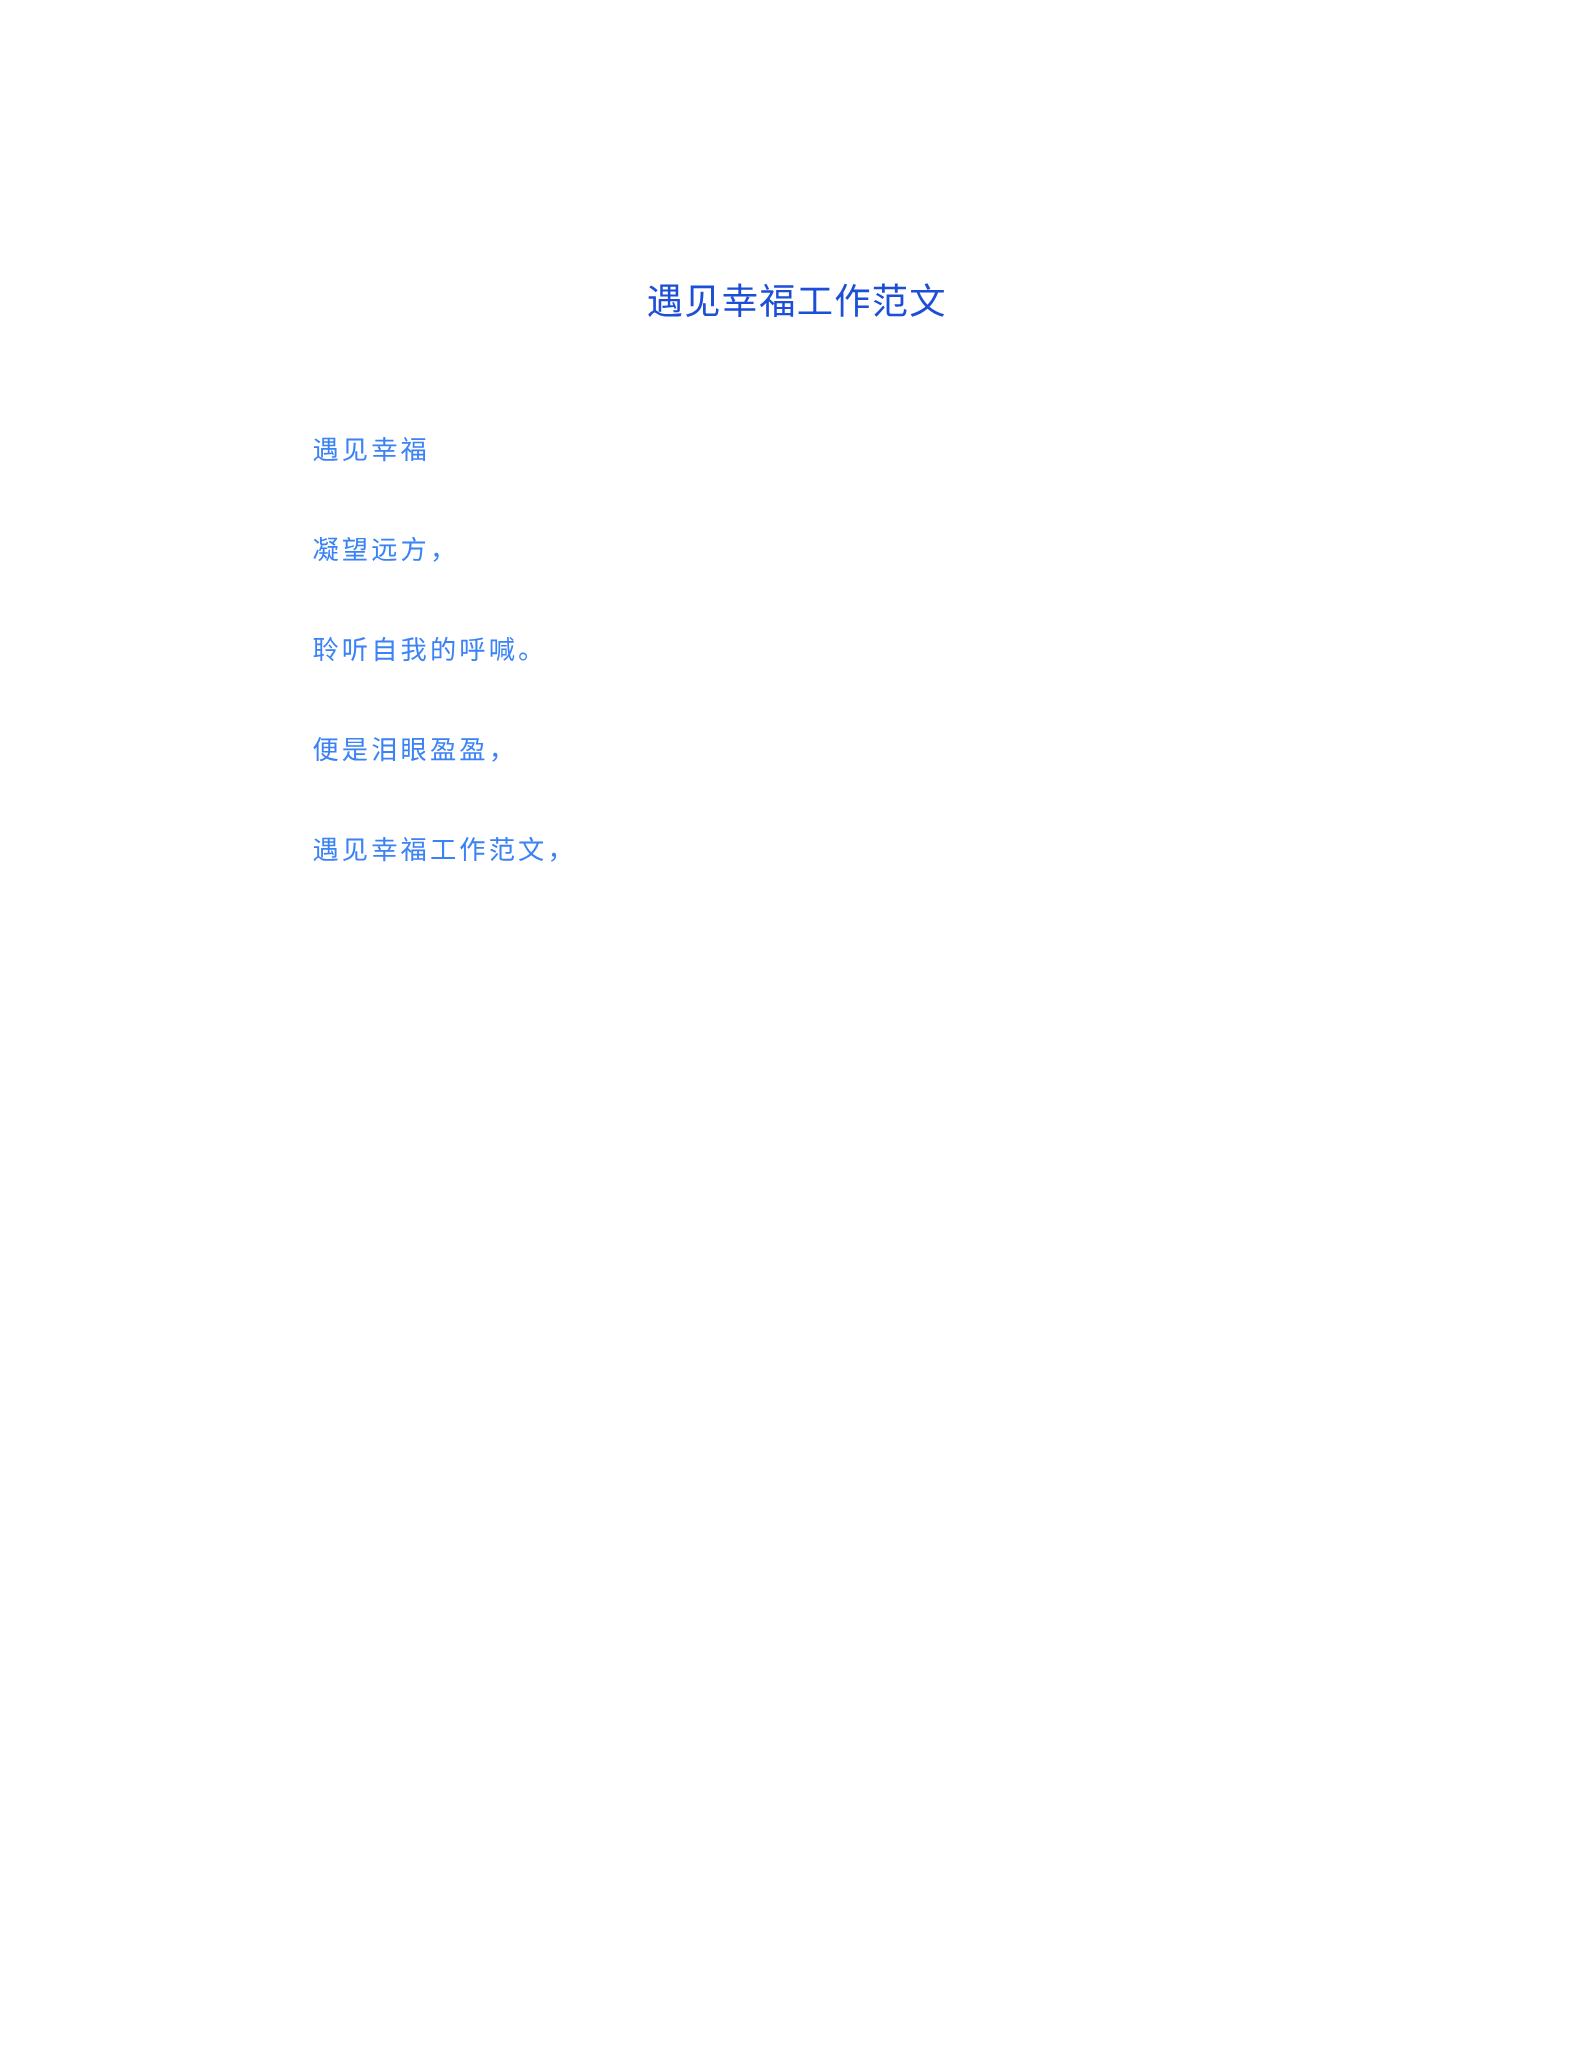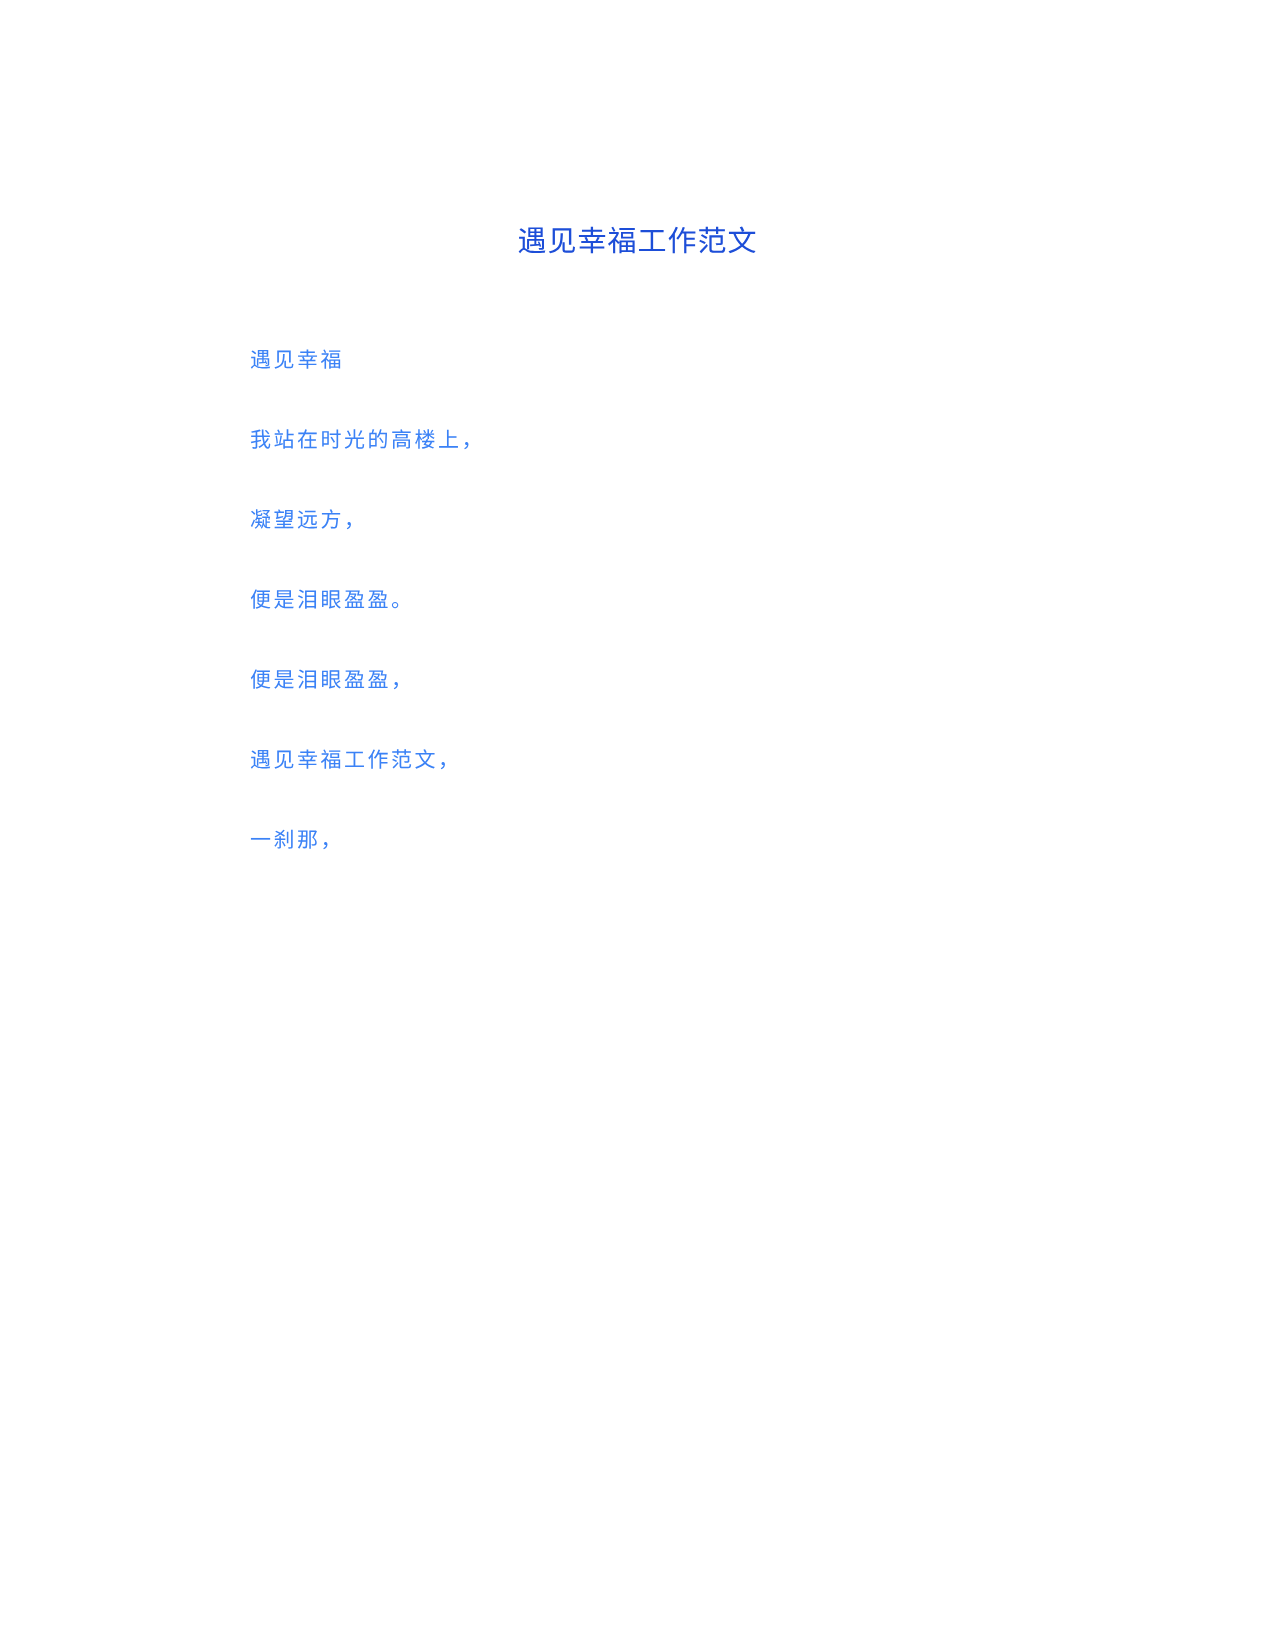--- a/index.html
+++ b/index.html
@@ -52,21 +52,19 @@
 </style>
 </head>
 <body>
 
 <div class="page">
 
   <h1 class="doc-title">遇见幸福工作范文</h1>
 
   <div class="body-block">
     <p class="body-line">遇见幸福</p>
-    <p class="body-line">我站在时光的高楼上，</p>
     <p class="body-line">凝望远方，</p>
-    <p class="body-line">便是泪眼盈盈。</p>
+    <p class="body-line">聆听自我的呼喊。</p>
     <p class="body-line">便是泪眼盈盈，</p>
     <p class="body-line">遇见幸福工作范文，</p>
-    <p class="body-line">一刹那，</p>
   </div>
 
 </div>
 
 </body></html>

